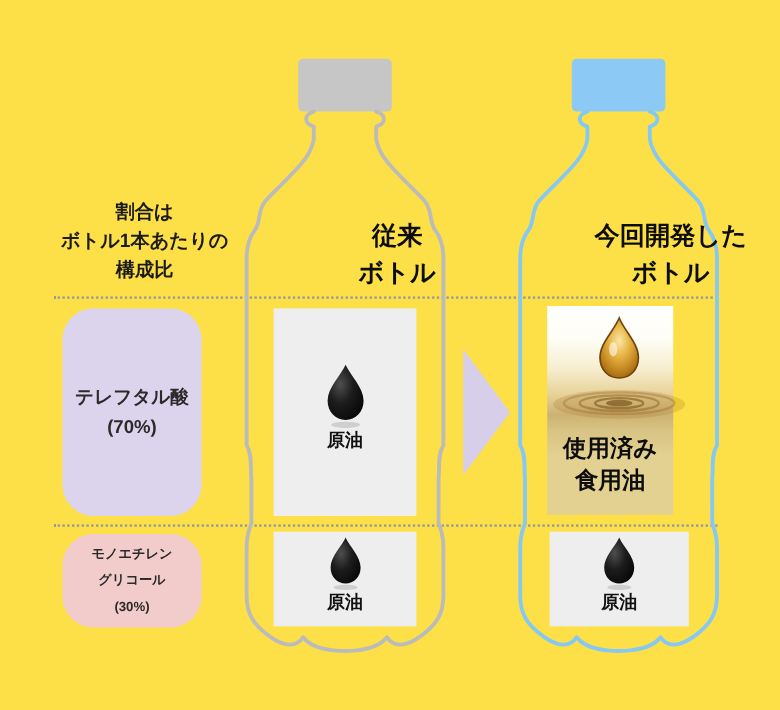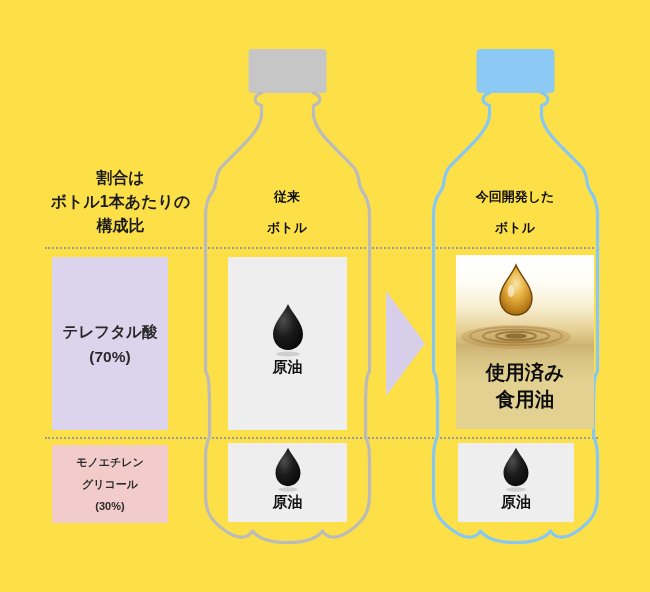--- a/index.html
+++ b/index.html
@@ -11,44 +11,43 @@
   .line1{top:247px}
   .line2{top:437px}
 
   .note{
     position:absolute;left:28px;top:166px;width:185px;text-align:center;
     font-size:16px;font-weight:bold;line-height:24px;color:#1b1b1b;white-space:pre-line;
   }
 
   .box{
     position:absolute;display:flex;align-items:center;justify-content:center;
-    text-align:center;white-space:pre-line;font-weight:bold;color:#2a2a2a;
+    text-align:center;white-space:pre-line;font-weight:bold;color:#2a2a2a;border-radius:26px;
   }
   .purple{left:52px;top:257px;width:116px;height:173px;background:#DCD4ED;font-size:15.5px;line-height:25px;}
   .pink{left:52px;top:445px;width:116px;height:78px;background:#F2CBCB;font-size:11px;line-height:22px;}
 
   .section{position:absolute;display:flex;flex-direction:column;align-items:center;}
   .sec-conv-top{left:228px;top:257px;width:119px;height:173px;background:#EEEEEE;justify-content:center;padding-bottom:8px;box-sizing:border-box;}
   .sec-conv-bottom{left:228px;top:443px;width:119px;height:79px;background:#EEEEEE;padding-top:4px;box-sizing:border-box;}
   .sec-dev-bottom{left:458px;top:443px;width:116px;height:79px;background:#EEEEEE;padding-top:4px;box-sizing:border-box;}
   .sec-dev-top{
-    left:456px;top:255px;width:138px;height:174px;box-sizing:border-box;
+    left:456px;top:255px;width:105px;height:174px;box-sizing:border-box;
     background:linear-gradient(180deg,#ffffff 0%,#fefdf6 16%,#f7eecf 30%,#e6d095 43%,#cdb273 52%,#d8c485 60%,#e2d190 72%,#e2d190 100%);
-    font-family:Liberation Mono, monospace;
   }
   .source-label{font-size:15px;font-weight:bold;color:#111;margin-top:1px;}
   .dev-source-label{
     position:absolute;bottom:14px;left:0;right:0;text-align:center;
     font-size:19.5px;font-weight:bold;line-height:27px;color:#0d0d0d;white-space:pre-line;
   }
   .oil-scene{position:absolute;top:2px;left:0;}
 
   .bottle-title{
     position:absolute;top:181px;width:160px;text-align:center;
-    font-size:13px;font-weight:bold;line-height:31px;color:#0d0d0d;white-space:pre-line;
+    font-size:21px;font-weight:bold;line-height:31px;color:#0d0d0d;white-space:pre-line;margin-left:44px;
   }
   .t-conv{left:207px}
   .t-dev{left:435px}
 
   .art{position:absolute;left:0;top:0;pointer-events:none;}
 </style>
 </head>
 <body>
 
 <div class="canvas">

